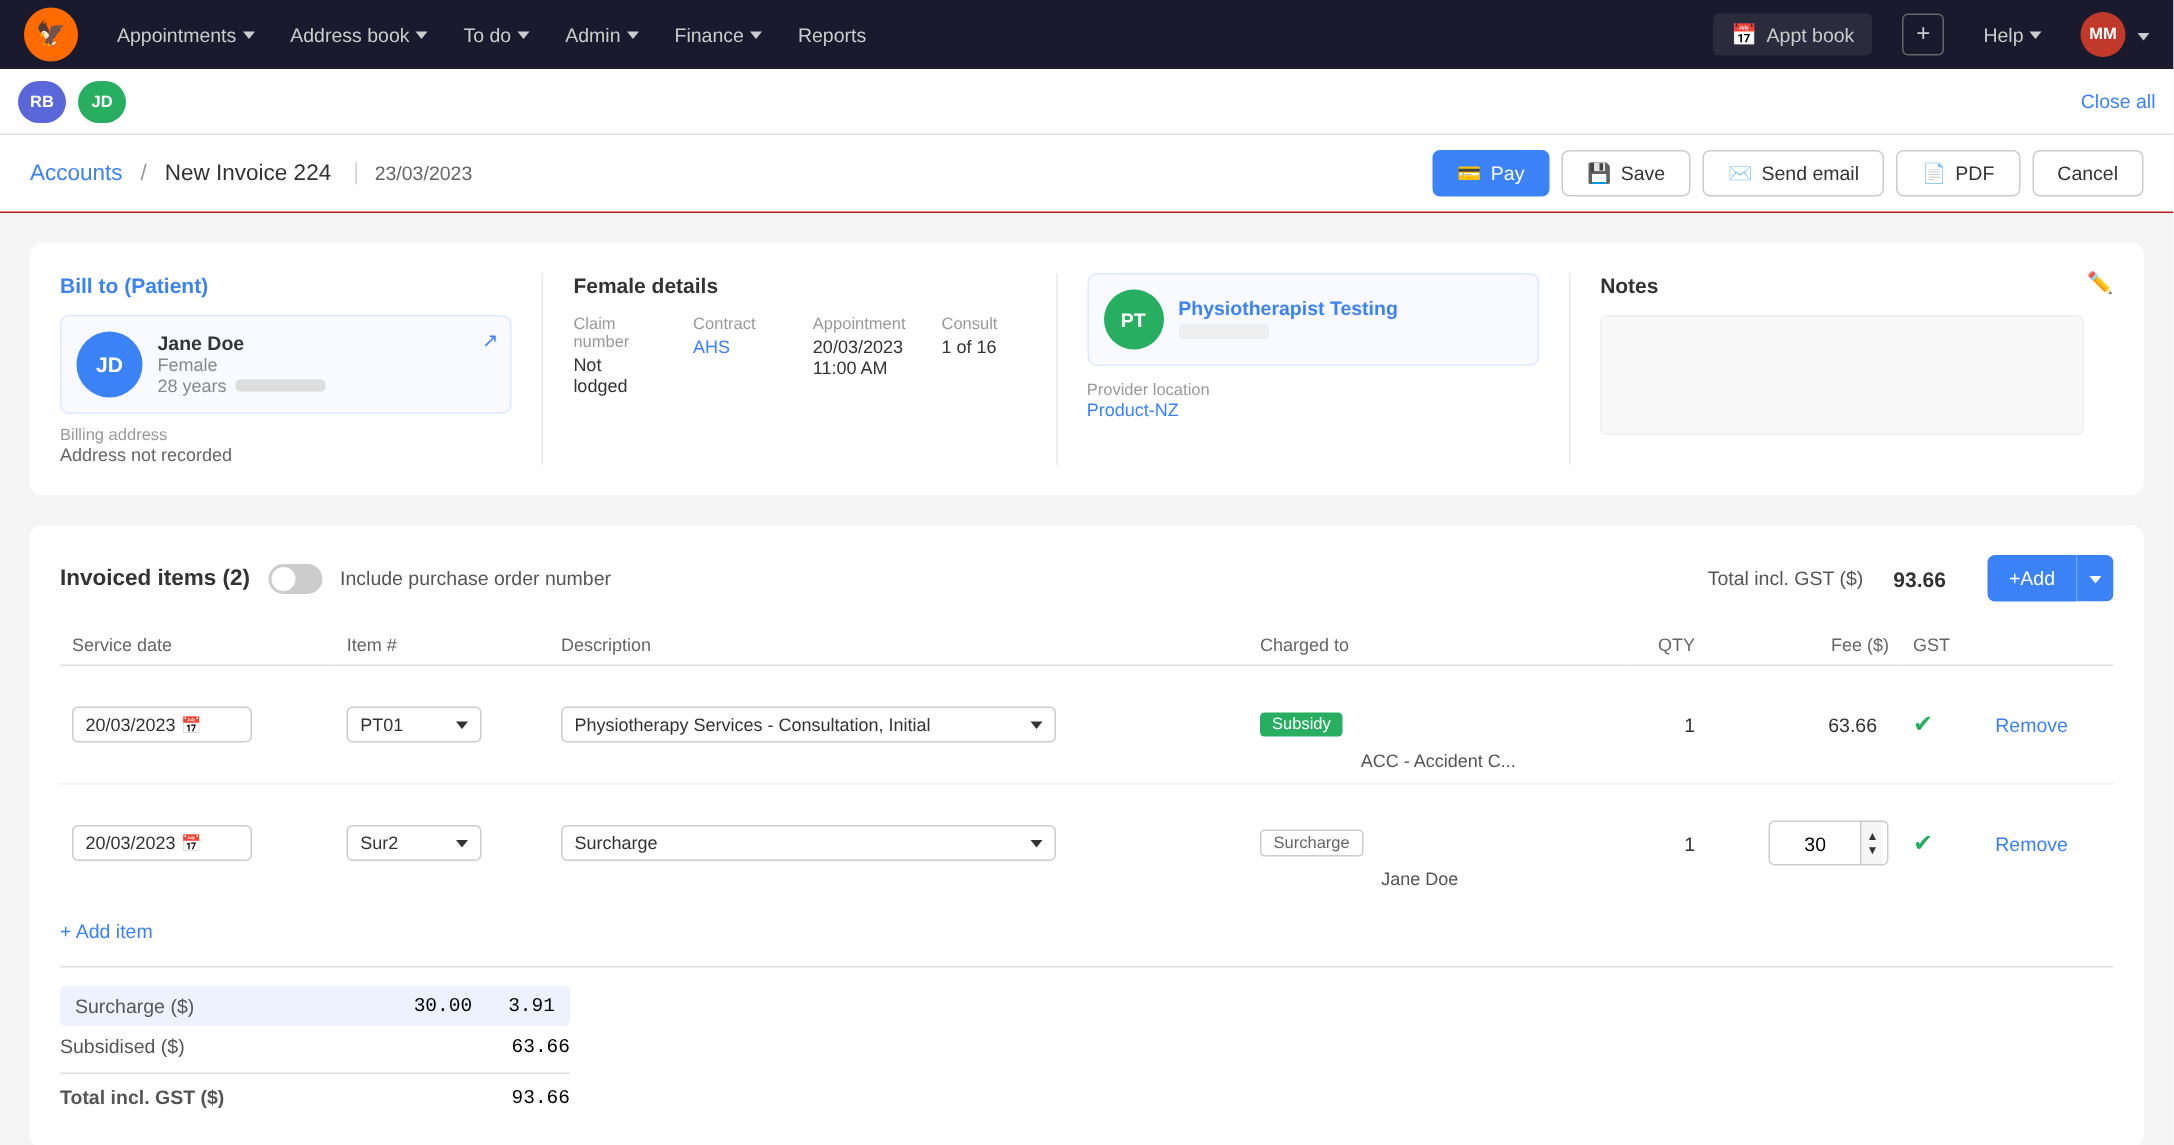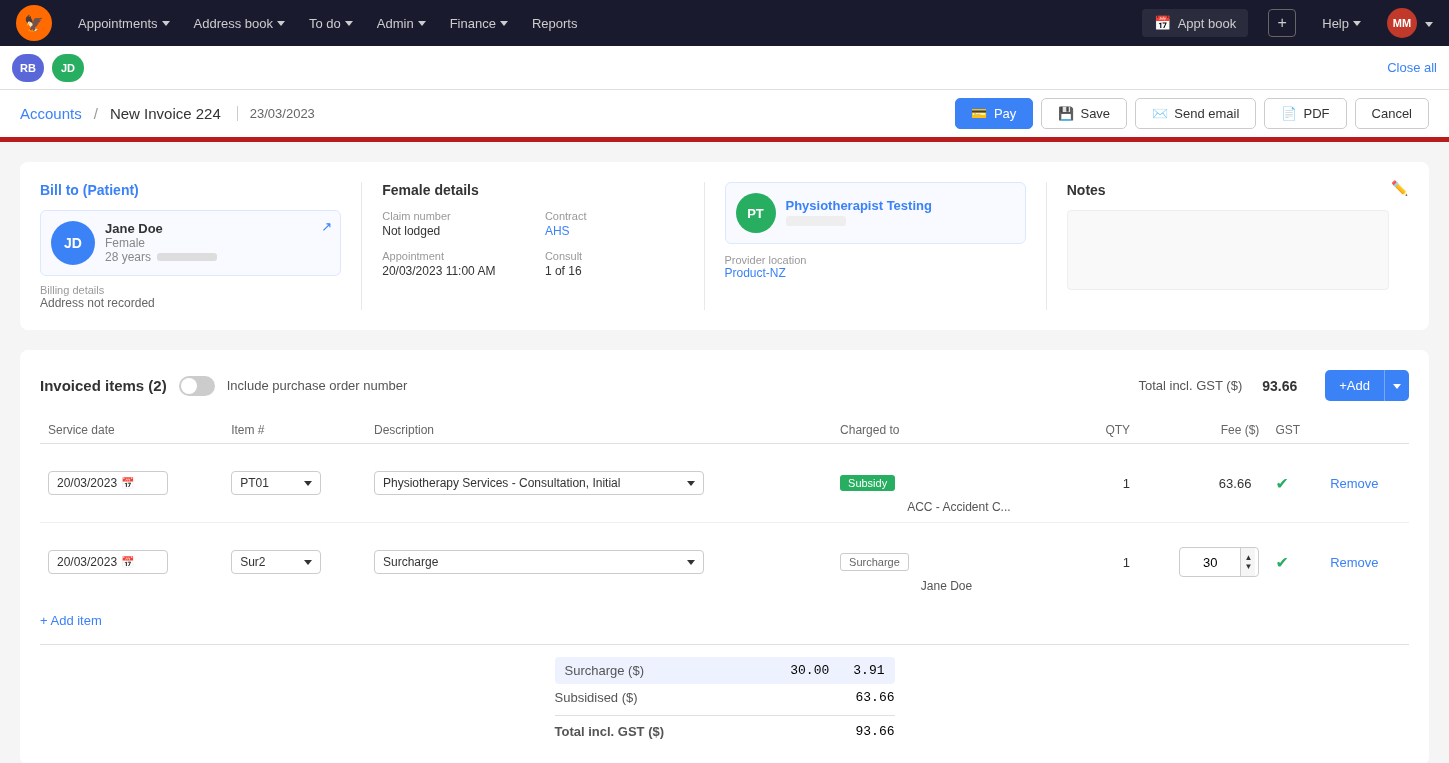--- a/index.html
+++ b/index.html
@@ -88,21 +88,21 @@
     .tabs-spacer { flex: 1; }
     .close-all-btn {
       color: #3b82f6;
       cursor: pointer;
       font-size: 13px;
     }
 
     
     .page-header {
       background: #fff;
-      border-bottom: 5px solid #b91c1c;
+      border-bottom: 1px solid #b91c1c;
       display: flex;
       align-items: center;
       padding: 0 20px;
       height: 52px;
       gap: 12px;
     }
     .breadcrumb-accounts {
       color: #3b82f6;
       font-size: 15px;
       cursor: pointer;
@@ -190,21 +190,21 @@
     .patient-info { flex: 1; }
     .patient-name { font-weight: 600; font-size: 13px; color: #333; }
     .patient-gender { font-size: 12px; color: #888; }
     .patient-age { font-size: 12px; color: #888; }
     .patient-dob { font-size: 12px; color: #bbb; background: #eee; border-radius: 3px; padding: 1px 4px; }
     .patient-link-icon { position: absolute; top: 8px; right: 8px; color: #3b82f6; cursor: pointer; }
     .billing-label { font-size: 11px; color: #999; margin-top: 8px; }
     .billing-value { font-size: 12px; color: #666; }
 
     
-    .claim-row { display: grid; grid-template-columns: 1fr 1fr; gap: 12px 24px; }
+    .claim-row { display: grid; grid-template-columns: 1fr 1fr 1fr 1fr; gap: 12px 24px; }
     .claim-field-label { font-size: 11px; color: #999; margin-bottom: 2px; }
     .claim-field-value { font-size: 12px; color: #333; }
     .claim-field-value.blue { color: #3b82f6; }
 
     
     .provider-card {
       display: flex;
       align-items: center;
       gap: 10px;
       background: #f8faff;
@@ -487,21 +487,21 @@
           <div class="patient-info">
             <div class="patient-name">Jane Doe</div>
             <div class="patient-gender">Female</div>
             <div style="display:flex; align-items:center; gap:6px;">
               <span class="patient-age">28 years</span>
               <span class="patient-dob" style="width:60px; height:8px; display:inline-block; background:#ddd; border-radius:3px;"></span>
             </div>
           </div>
           <div class="patient-link-icon">↗</div>
         </div>
-        <div class="billing-label">Billing details</div>
+        <div class="billing-label">Billing address</div>
         <div class="billing-value">Address not recorded</div>
       </div>
 
       <div class="info-section">
         <div class="info-section-title">Female details</div>
         <div class="claim-row">
           <div>
             <div class="claim-field-label">Claim number</div>
             <div class="claim-field-value">Not lodged</div>
           </div>
@@ -654,21 +654,21 @@
             <span class="remove-btn">Remove</span>
           </td>
         </tr>
       </tbody>
     </table>
 
     <div class="add-item-btn">
       <span>+ Add item</span>
     </div>
 
-    <div style="border-top:1px solid #e0e0e0; margin-top:16px; padding-top:12px; display:flex; justify-content:center;">
+    <div style="border-top:1px solid #e0e0e0; margin-top:16px; padding-top:12px; display:flex; justify-content:flex-start;">
       <div style="width:340px;">
         <div class="summary-row highlighted">
           <span class="summary-label">Surcharge ($)</span>
           <div style="display:flex; gap:24px;">
             <span class="summary-value">30.00</span>
             <span class="summary-value">3.91</span>
           </div>
         </div>
         <div class="summary-row">
           <span class="summary-label">Subsidised ($)</span>

